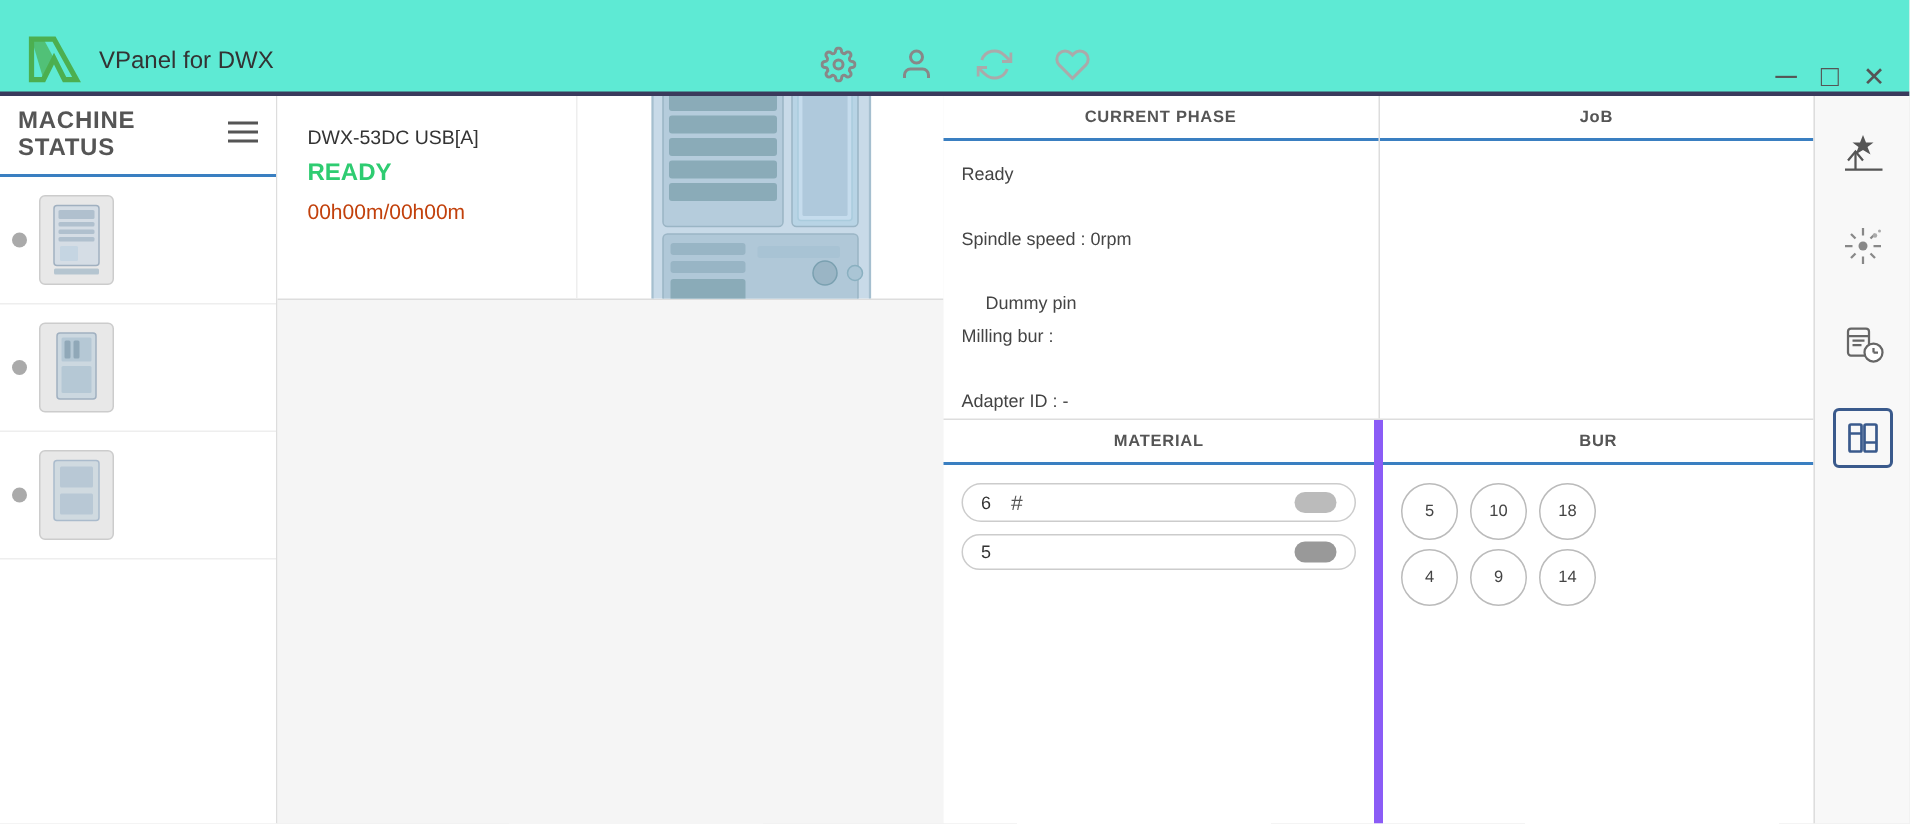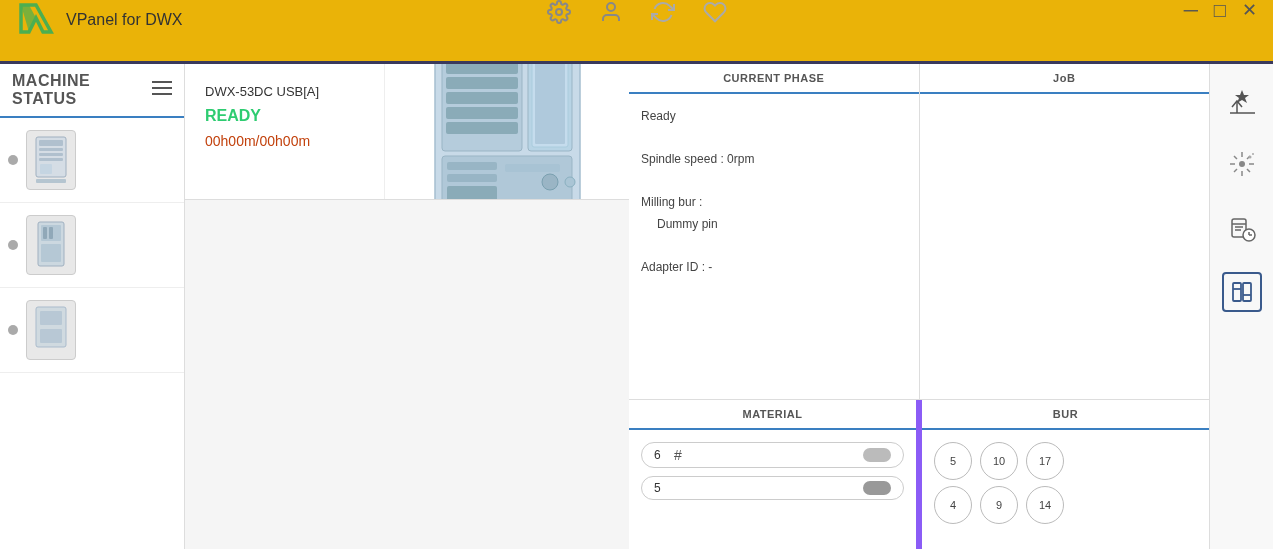--- a/index.html
+++ b/index.html
@@ -1,22 +1,22 @@
 <!DOCTYPE html>
 <html><head>
   <meta charset="utf-8">
   <style>
     * { box-sizing: border-box; margin: 0; padding: 0; }
     body { font-family: 'Segoe UI', Arial, sans-serif; background: #f0f0f0; width: 1273px; height: 549px; overflow: hidden; }
 
     
     .title-bar {
       display: flex;
-      align-items: flex-start;
-      background: #eab308;
+      align-items: flex-end;
+      background: #5eead4;
       height: 64px;
       padding: 0 16px;
       border-bottom: 3px solid #3a3a5c;
       position: relative;
     }
     .title-bar-logo {
       display: flex;
       align-items: center;
       gap: 10px;
     }
@@ -172,21 +172,21 @@
       width: 580px;
       flex-shrink: 0;
       background: #fff;
       display: flex;
       flex-direction: column;
     }
 
     .panels-top {
       display: flex;
       border-bottom: 1px solid #ddd;
-      height: 336px;
+      height: 216px;
       justify-content: flex-end;
     }
 
     .panel {
       flex: 1;
       border-right: 1px solid #ddd;
       display: flex;
       flex-direction: column;
     }
     .panel:last-child { border-right: none; }
@@ -465,22 +465,22 @@
   <div class="right-panels">
     <div class="panels-top">
 
       <div class="panel">
         <div class="panel-header">CURRENT PHASE</div>
         <div class="panel-content">
           <div>Ready</div>
           <br>
           <div>Spindle speed : 0rpm</div>
           <br>
+          <div style="padding-left: 16px;">Dummy pin</div>
           <div>Milling bur :</div>
-          <div style="padding-left: 16px;">Dummy pin</div>
           <br>
           <div>Adapter ID : -</div>
         </div>
       </div>
 
       <div class="panel">
         <div class="panel-header">JoB</div>
         <div class="panel-content"></div>
       </div>
     </div>
@@ -501,21 +501,21 @@
           </div>
         </div>
       </div>
 
       <div class="bur-panel">
         <div class="panel-header">BUR</div>
         <div class="bur-content">
           <div class="bur-row">
             <div class="bur-circle">5</div>
             <div class="bur-circle">10</div>
-            <div class="bur-circle">17</div>
+            <div class="bur-circle">18</div>
           </div>
           <div class="bur-row">
             <div class="bur-circle">4</div>
             <div class="bur-circle">9</div>
             <div class="bur-circle">14</div>
           </div>
         </div>
       </div>
     </div>
   </div>

